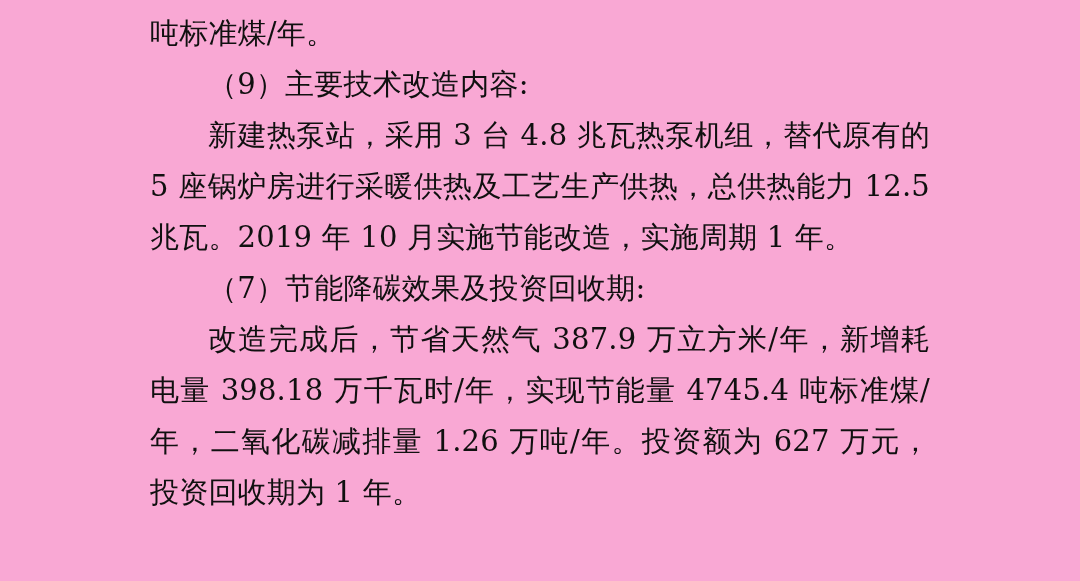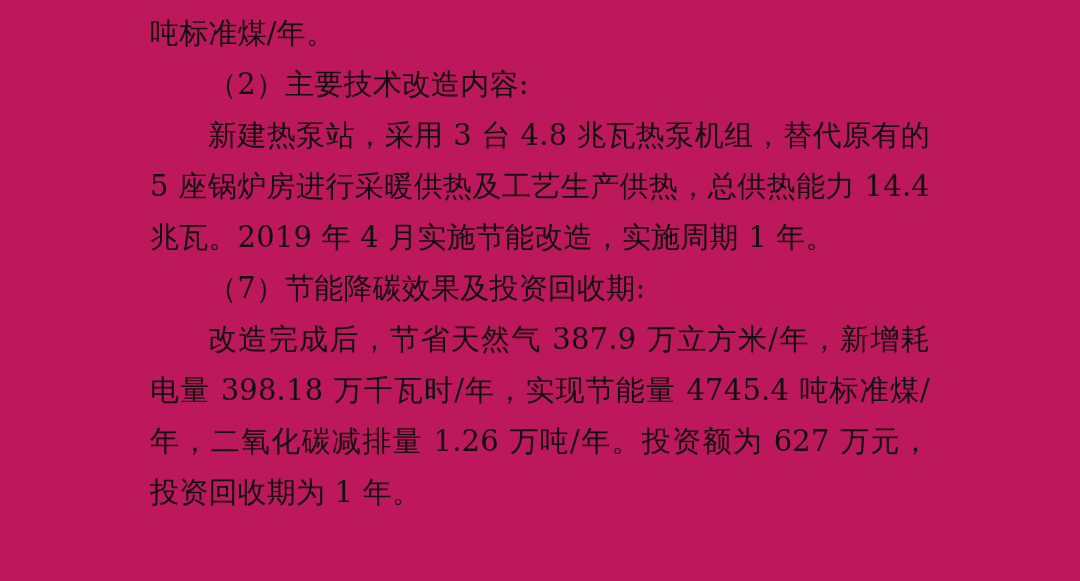--- a/index.html
+++ b/index.html
@@ -10,21 +10,21 @@
   body {
     width: 1080px;
     height: 581px;
     overflow: hidden;
     font-family: "DejaVu Serif", "Liberation Serif", serif;
   }
   .page {
     position: relative;
     width: 1080px;
     height: 581px;
-    background: #be185d;
+    background: #f9a8d4;
     box-sizing: border-box;
     padding: 0 150px;
   }
   .doc-body {
     padding-top: 8px;
   }
   p.para {
     margin: 0;
     font-size: 29px;
     line-height: 51px;
@@ -40,18 +40,18 @@
   p.cont {
     text-indent: 0;
   }
 </style>
 </head>
 <body>
 
 <div class="page">
   <div class="doc-body">
     <p class="para cont">吨标准煤/年。</p>
-    <p class="para indent">（2）主要技术改造内容:</p>
-    <p class="para indent">新建热泵站，采用 3 台 4.8 兆瓦热泵机组，替代原有的 5 座锅炉房进行采暖供热及工艺生产供热，总供热能力 14.4 兆瓦。2019 年 4 月实施节能改造，实施周期 1 年。</p>
+    <p class="para indent">（9）主要技术改造内容:</p>
+    <p class="para indent">新建热泵站，采用 3 台 4.8 兆瓦热泵机组，替代原有的 5 座锅炉房进行采暖供热及工艺生产供热，总供热能力 12.5 兆瓦。2019 年 10 月实施节能改造，实施周期 1 年。</p>
     <p class="para indent">（7）节能降碳效果及投资回收期:</p>
     <p class="para indent">改造完成后，节省天然气 387.9 万立方米/年，新增耗电量 398.18 万千瓦时/年，实现节能量 4745.4 吨标准煤/年，二氧化碳减排量 1.26 万吨/年。投资额为 627 万元，投资回收期为 1 年。</p>
   </div>
 </div>
 
 </body></html>

